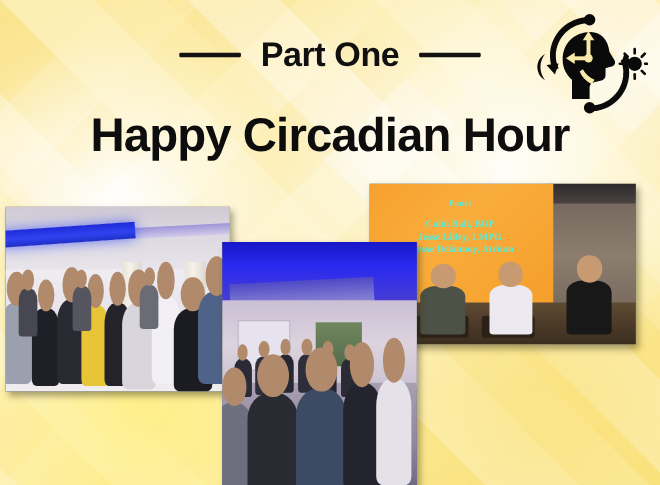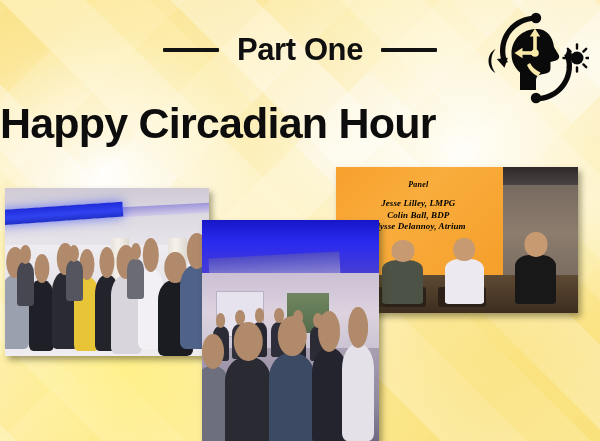--- a/index.html
+++ b/index.html
@@ -88,20 +88,21 @@
     color: #101010;
     letter-spacing: -0.4px;
     line-height: 1;
     padding: 0 4px;
     white-space: nowrap;
   }
   .main-title {
     position: absolute;
     left: 0; right: 0;
     top: 100px;
+    text-align: center;
     font-size: 43px;
     font-weight: bold;
     color: #0d0d0d;
     letter-spacing: -0.8px;
     line-height: 1.1;
     z-index: 6;
     white-space: nowrap;
   }
 
   
@@ -230,24 +231,23 @@
   .panel-stage {
     position: absolute; left: 0; bottom: 0; width: 100%; height: 26%;
     background: linear-gradient(180deg, #5f4a33 0%, #3b2d1f 100%);
   }
   .panel-slide-text {
     position: absolute;
     left: 3%;
     top: 9%;
     width: 62%;
     text-align: center;
-    color: #000000;
+    color: #5eead4;
     font-family: "Liberation Serif", serif;
     z-index: 3;
-    font-style: italic;
   }
   .panel-slide-title {
     font-size: 8px;
     font-weight: bold;
     margin-bottom: 9px;
     letter-spacing: 0.2px;
   }
   .panel-slide-name {
     font-size: 9px;
     font-weight: bold;
@@ -341,22 +341,22 @@
   </div>
 
   <div class="photo" id="photo-panel">
     <div class="panel-wall"></div>
     <div class="panel-ceiling"></div>
     <div class="panel-screen"></div>
     <div class="panel-stage"></div>
 
     <div class="panel-slide-text">
       <div class="panel-slide-title">Panel</div>
+      <div class="panel-slide-name">Colin Ball, BDP</div>
       <div class="panel-slide-name">Jesse Lilley, LMPG</div>
-      <div class="panel-slide-name">Colin Ball, BDP</div>
       <div class="panel-slide-name">Ulysse Delannoy, Atrium</div>
     </div>
 
     <div class="panel-chair" style="left:17%; width:20%;"></div>
     <div class="panel-chair" style="left:42%; width:20%;"></div>
     <div class="panelist" style="left:19%; width:17%; height:30%; background:#4d5246;"></div>
     <div class="panelist" style="left:45%; width:16%; height:31%; background:#eceaf0;"></div>
     <div class="panelist" style="left:74%; width:17%; height:34%; background:#191818;"></div>
   </div>
 

